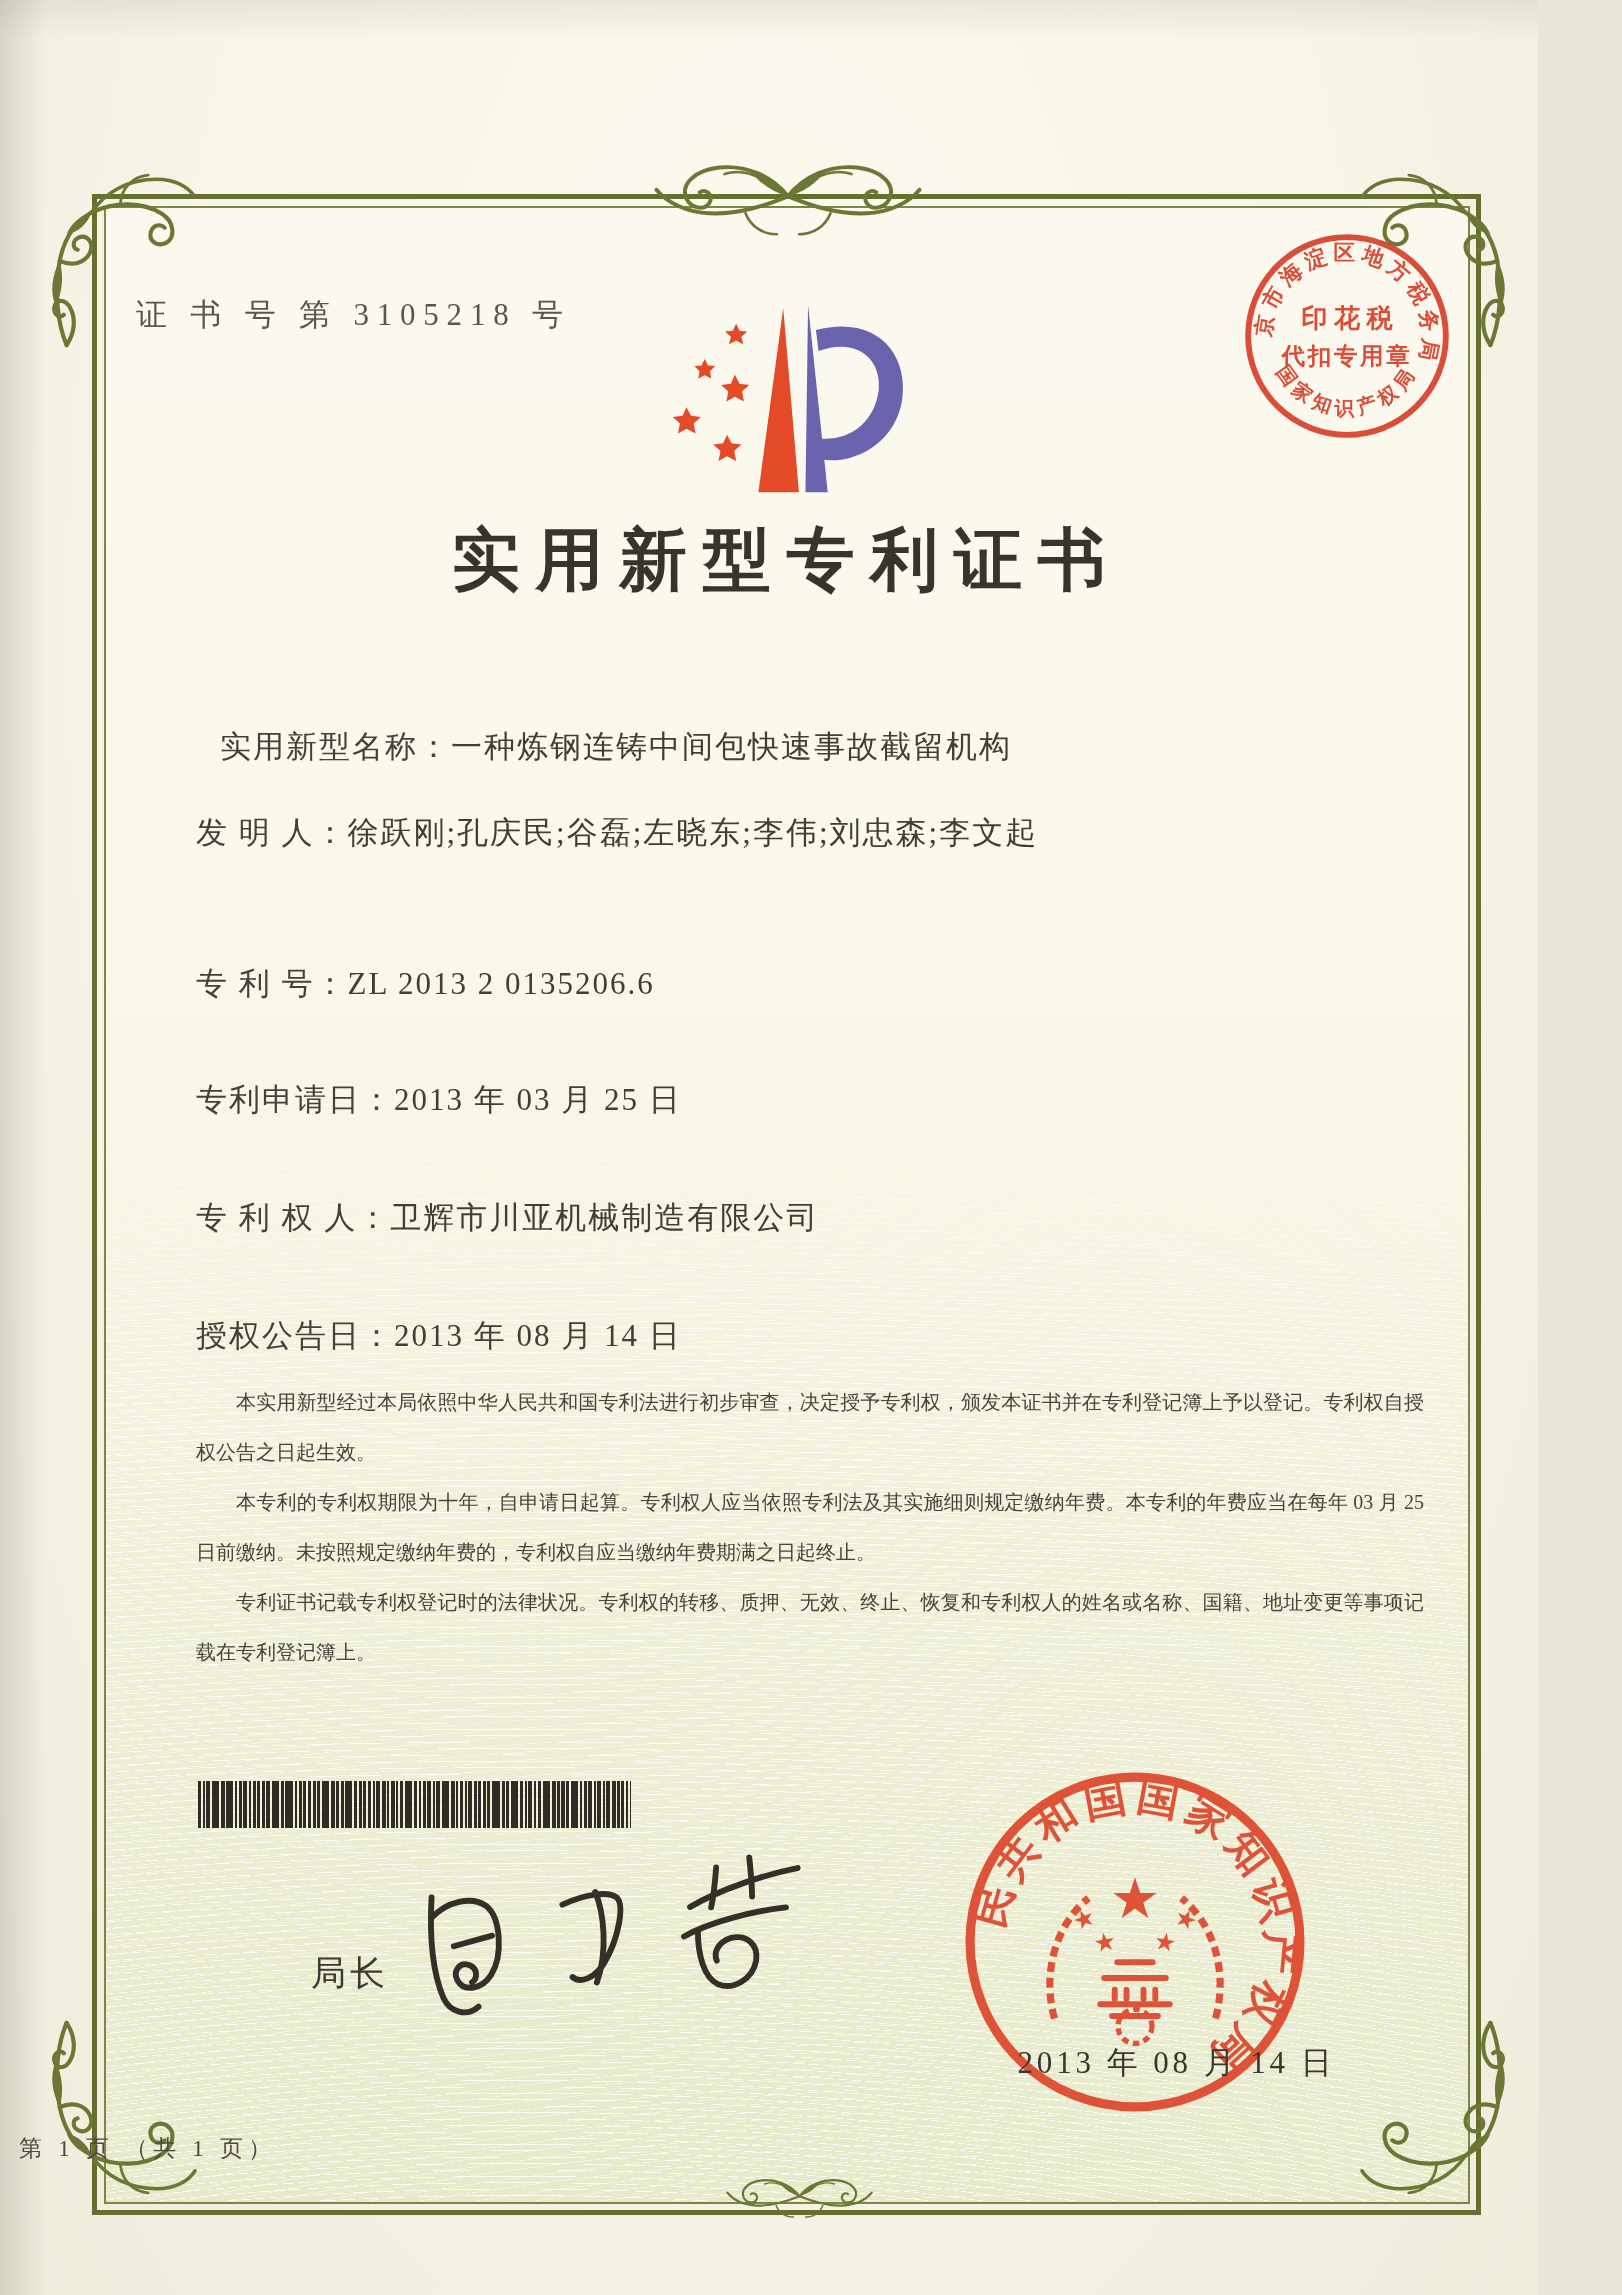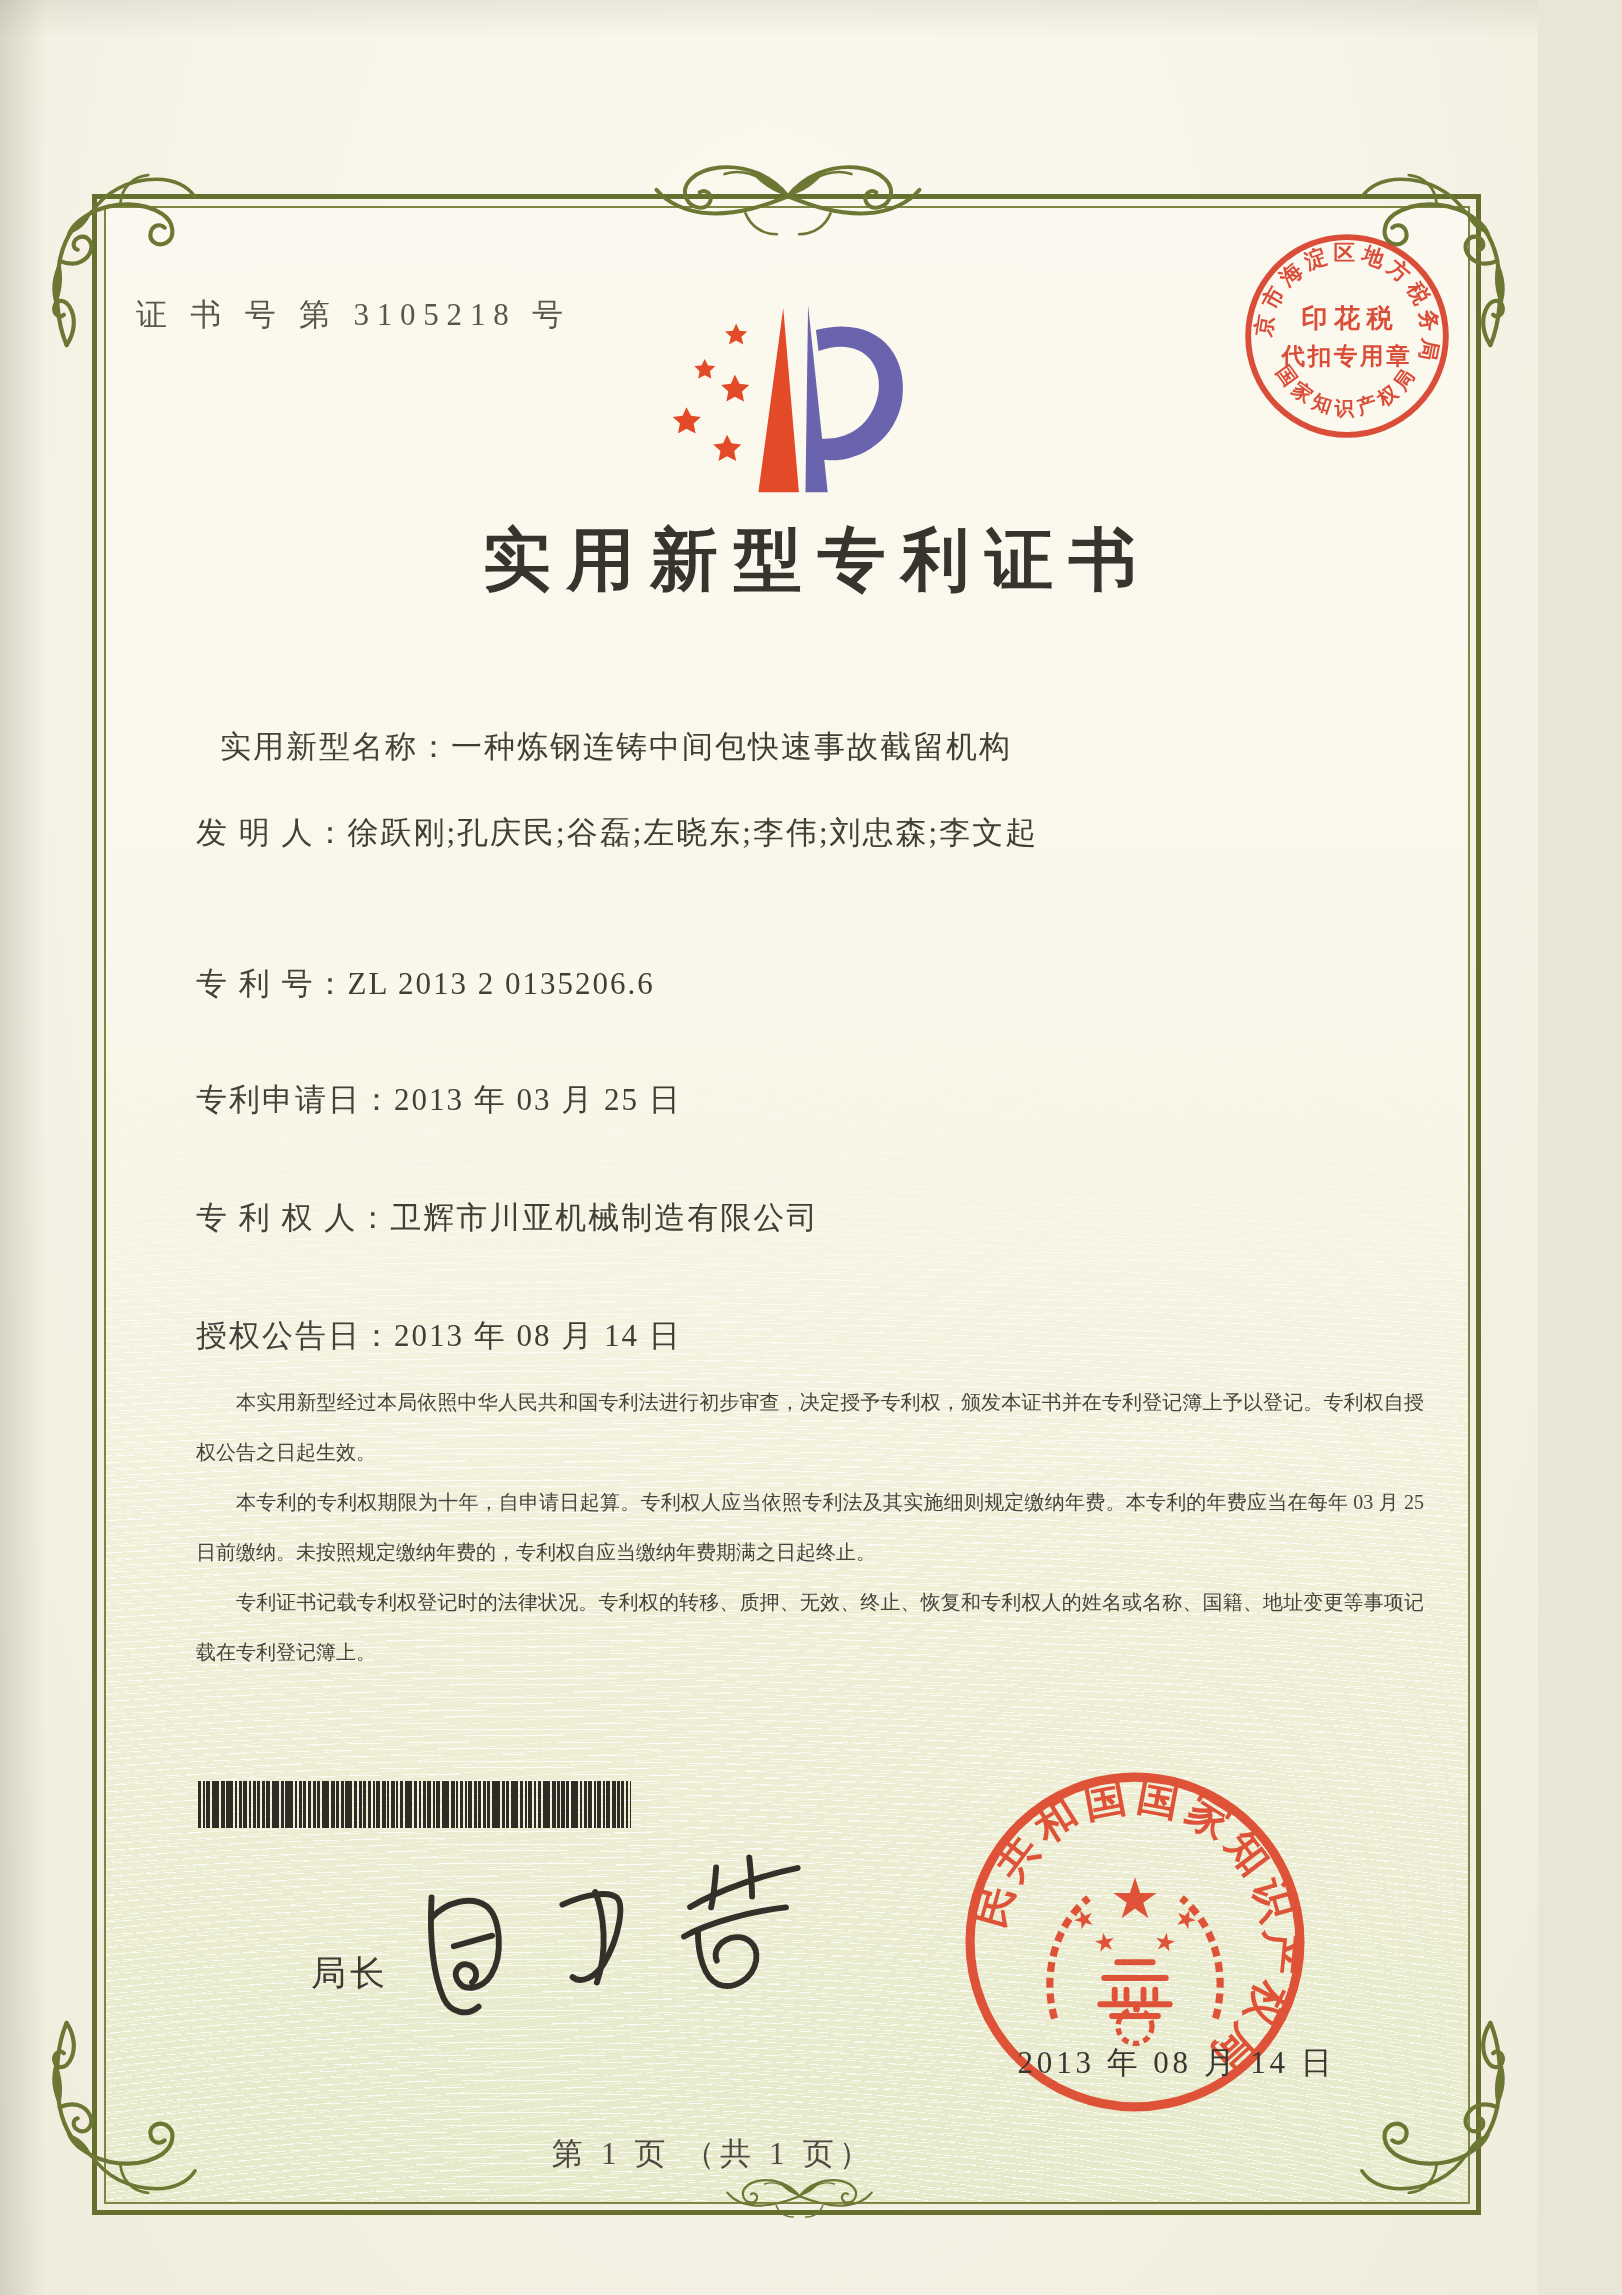--- a/index.html
+++ b/index.html
@@ -23,36 +23,36 @@
   .waves{position:absolute;left:0;top:40%;width:100%;height:60%;
     background:
       repeating-radial-gradient(1243px 405px at 30% 130%, rgba(255,255,255,.8) 0 2px, rgba(255,255,255,0) 2px 19.6px),
       repeating-radial-gradient(1373px 458px at 75% 140%, rgba(255,255,255,.55) 0 2px, rgba(255,255,255,0) 2px 23.5px);
     -webkit-mask-image:linear-gradient(180deg,transparent 0,black 35%);
     mask-image:linear-gradient(180deg,transparent 0,black 35%);}
 
   .abs{position:absolute;}
   .cert-no{left:136px;top:294px;font-size:31px;letter-spacing:7.8px;color:#5a564b;white-space:nowrap;}
   .title{left:92px;top:515px;width:1389px;text-align:center;font-size:68px;font-weight:700;
-    letter-spacing:15.7px;color:#36342d;white-space:nowrap;padding-left:31px;}
+    letter-spacing:15.7px;color:#36342d;white-space:nowrap;}
   .row{left:196px;font-size:31px;letter-spacing:2px;color:#413e35;white-space:nowrap;}
   .row .lbl{color:#44413a;}
   .legal{left:196px;top:1377px;width:1228px;font-size:20px;line-height:50px;
     color:#46433a;text-align:justify;}
   .legal p{margin:0;text-indent:2em;}
   .barcode{left:198px;top:1781px;width:433px;height:47px;
     background:
       repeating-linear-gradient(90deg,#2f2c25 0 2.6px,transparent 2.6px 4.6px),
       repeating-linear-gradient(90deg,#2f2c25 0 1.3px,transparent 1.3px 8.5px),
       repeating-linear-gradient(90deg,#2f2c25 0 2px,transparent 2px 15px),
       repeating-linear-gradient(90deg,transparent 0 19px,#f7f5e9 19px 22px);}
   .sig-label{left:311px;top:1950px;font-size:35px;letter-spacing:3.9px;color:#3c3931;}
   .seal-date{left:974px;top:2042px;width:405px;text-align:center;font-size:31px;
     letter-spacing:3.9px;color:#38362f;white-space:nowrap;}
-  .footer{left:92px;top:2133px;width:1389px;text-align:center;font-size:31px;
+  .footer{left:92px;top:2133px;width:1389px;text-align:left;font-size:23px;
     letter-spacing:5.2px;color:#4c4940;transform:translateX(-73px);}
   svg{display:block;}
   .sans{font-family:"DejaVu Sans","Liberation Sans",sans-serif;}
 </style>
 </head>
 <body>
 
 <div class="page">
   <div class="gutter"></div>
   <div class="top-shade"></div>

